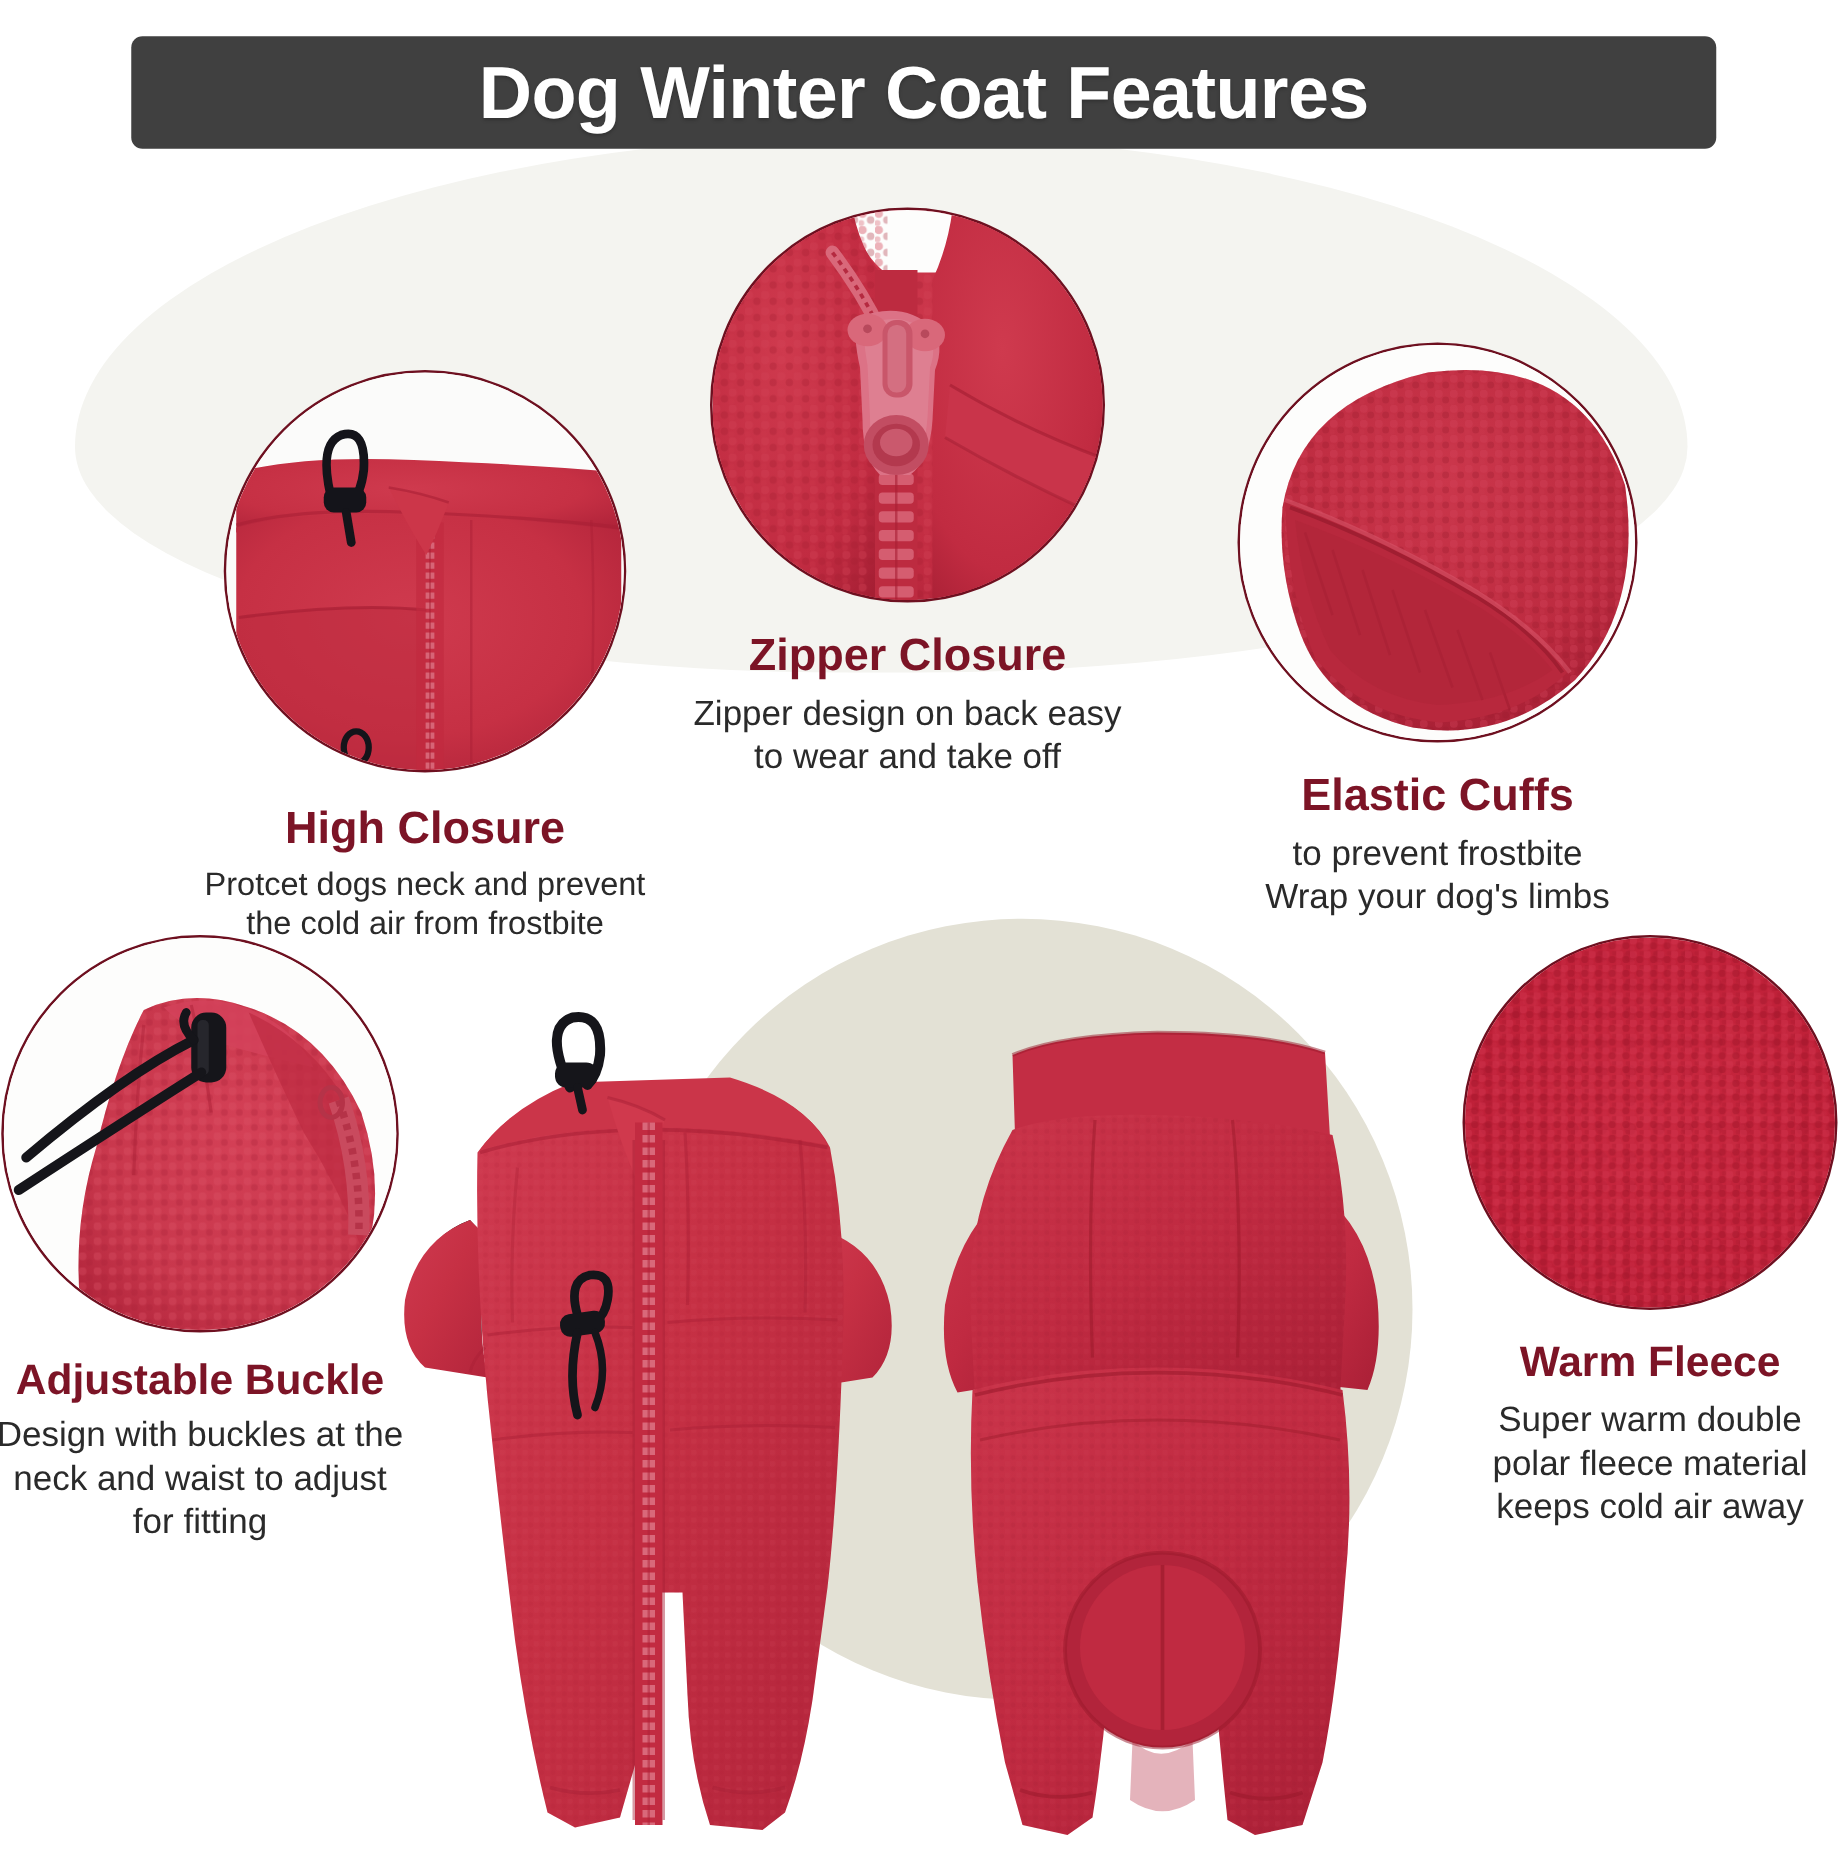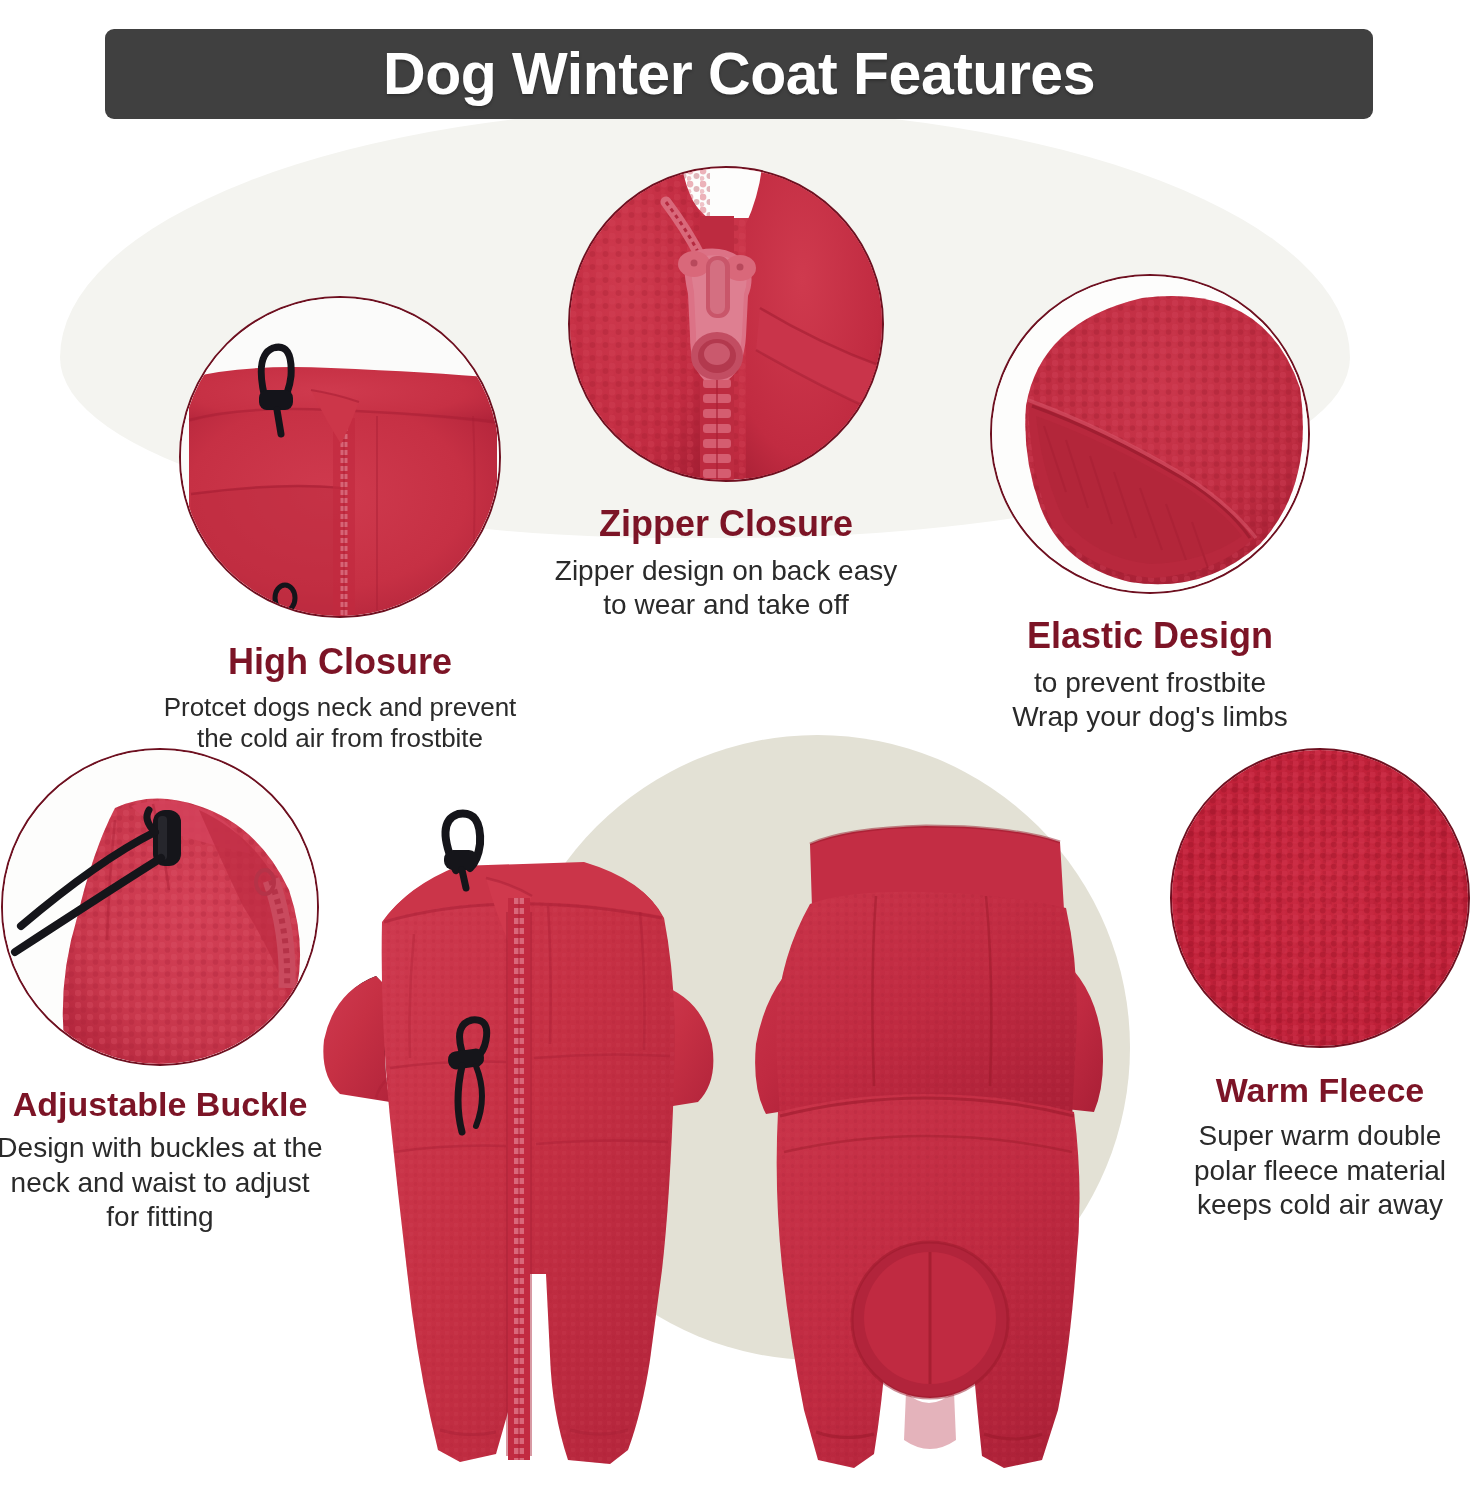--- a/index.html
+++ b/index.html
@@ -239,21 +239,21 @@
           <path d="M148 212 L170 274" fill="none"></path>
           <path d="M174 228 L194 284" fill="none"></path>
           <path d="M200 246 L216 292" fill="none"></path>
         </g>
 
         <path d="M44 140 Q116 166 192 210 Q232 236 250 260 Q214 286 158 288 Q104 282 72 244 Q50 198 44 140 Z" fill="#ad2338" opacity=".45"></path>
 
         <path d="M36 124 Q112 152 190 198 Q238 228 264 262" stroke="#d8576c" stroke-width="3.5" fill="none" opacity=".55"></path>
       </svg>
     </div>
-    <div class="f-head">Elastic Design</div>
+    <div class="f-head">Elastic Cuffs</div>
     <div class="f-desc">
       <span>to prevent frostbite</span>
       <span>Wrap your dog's limbs</span>
     </div>
   </div>
 
   <div class="feature" id="feat-buckle">
     <div class="circle-wrap">
       <svg viewBox="0 0 318 318" width="318" height="318">
         <defs>

